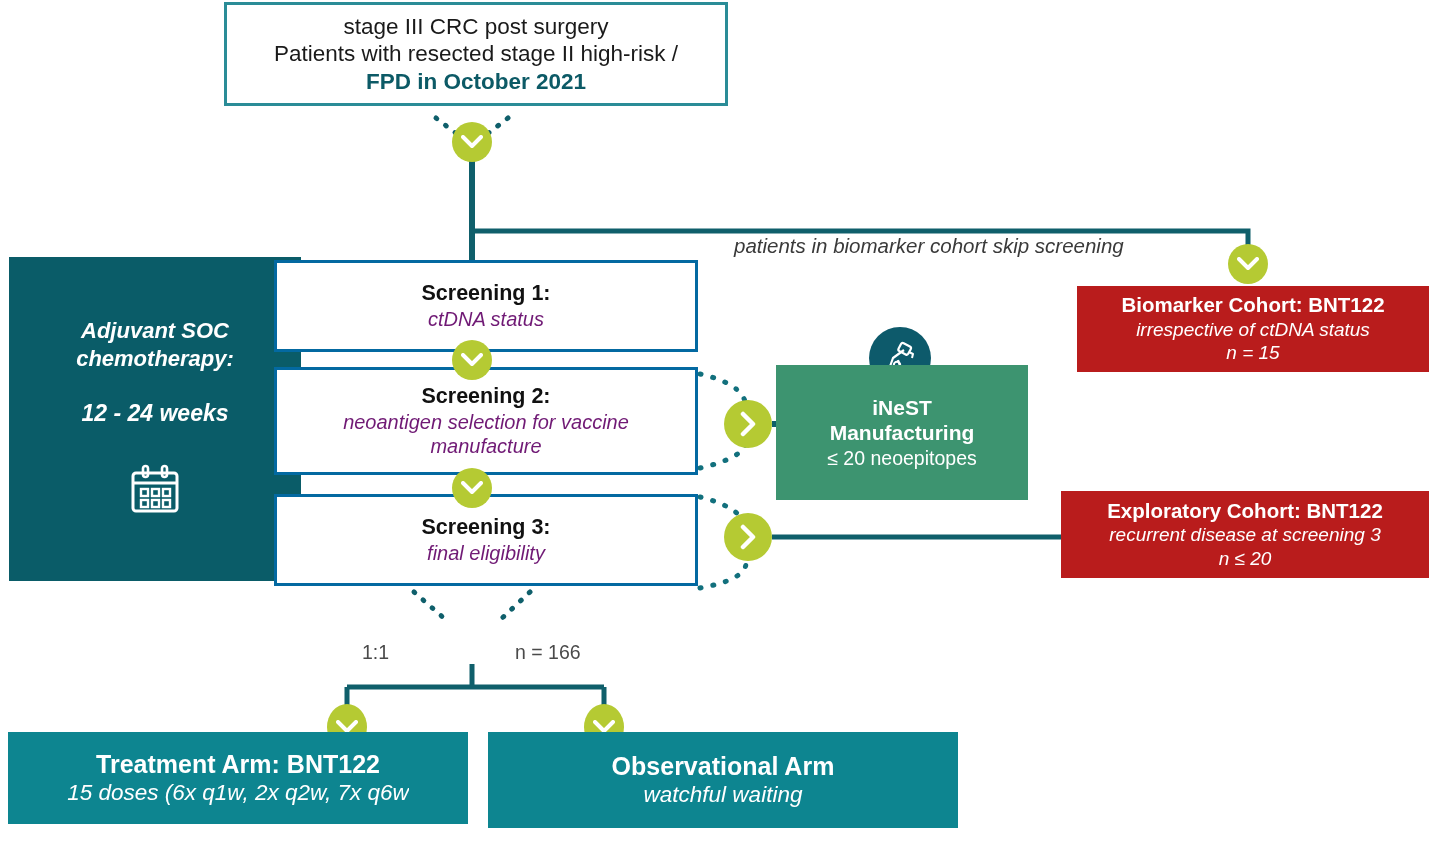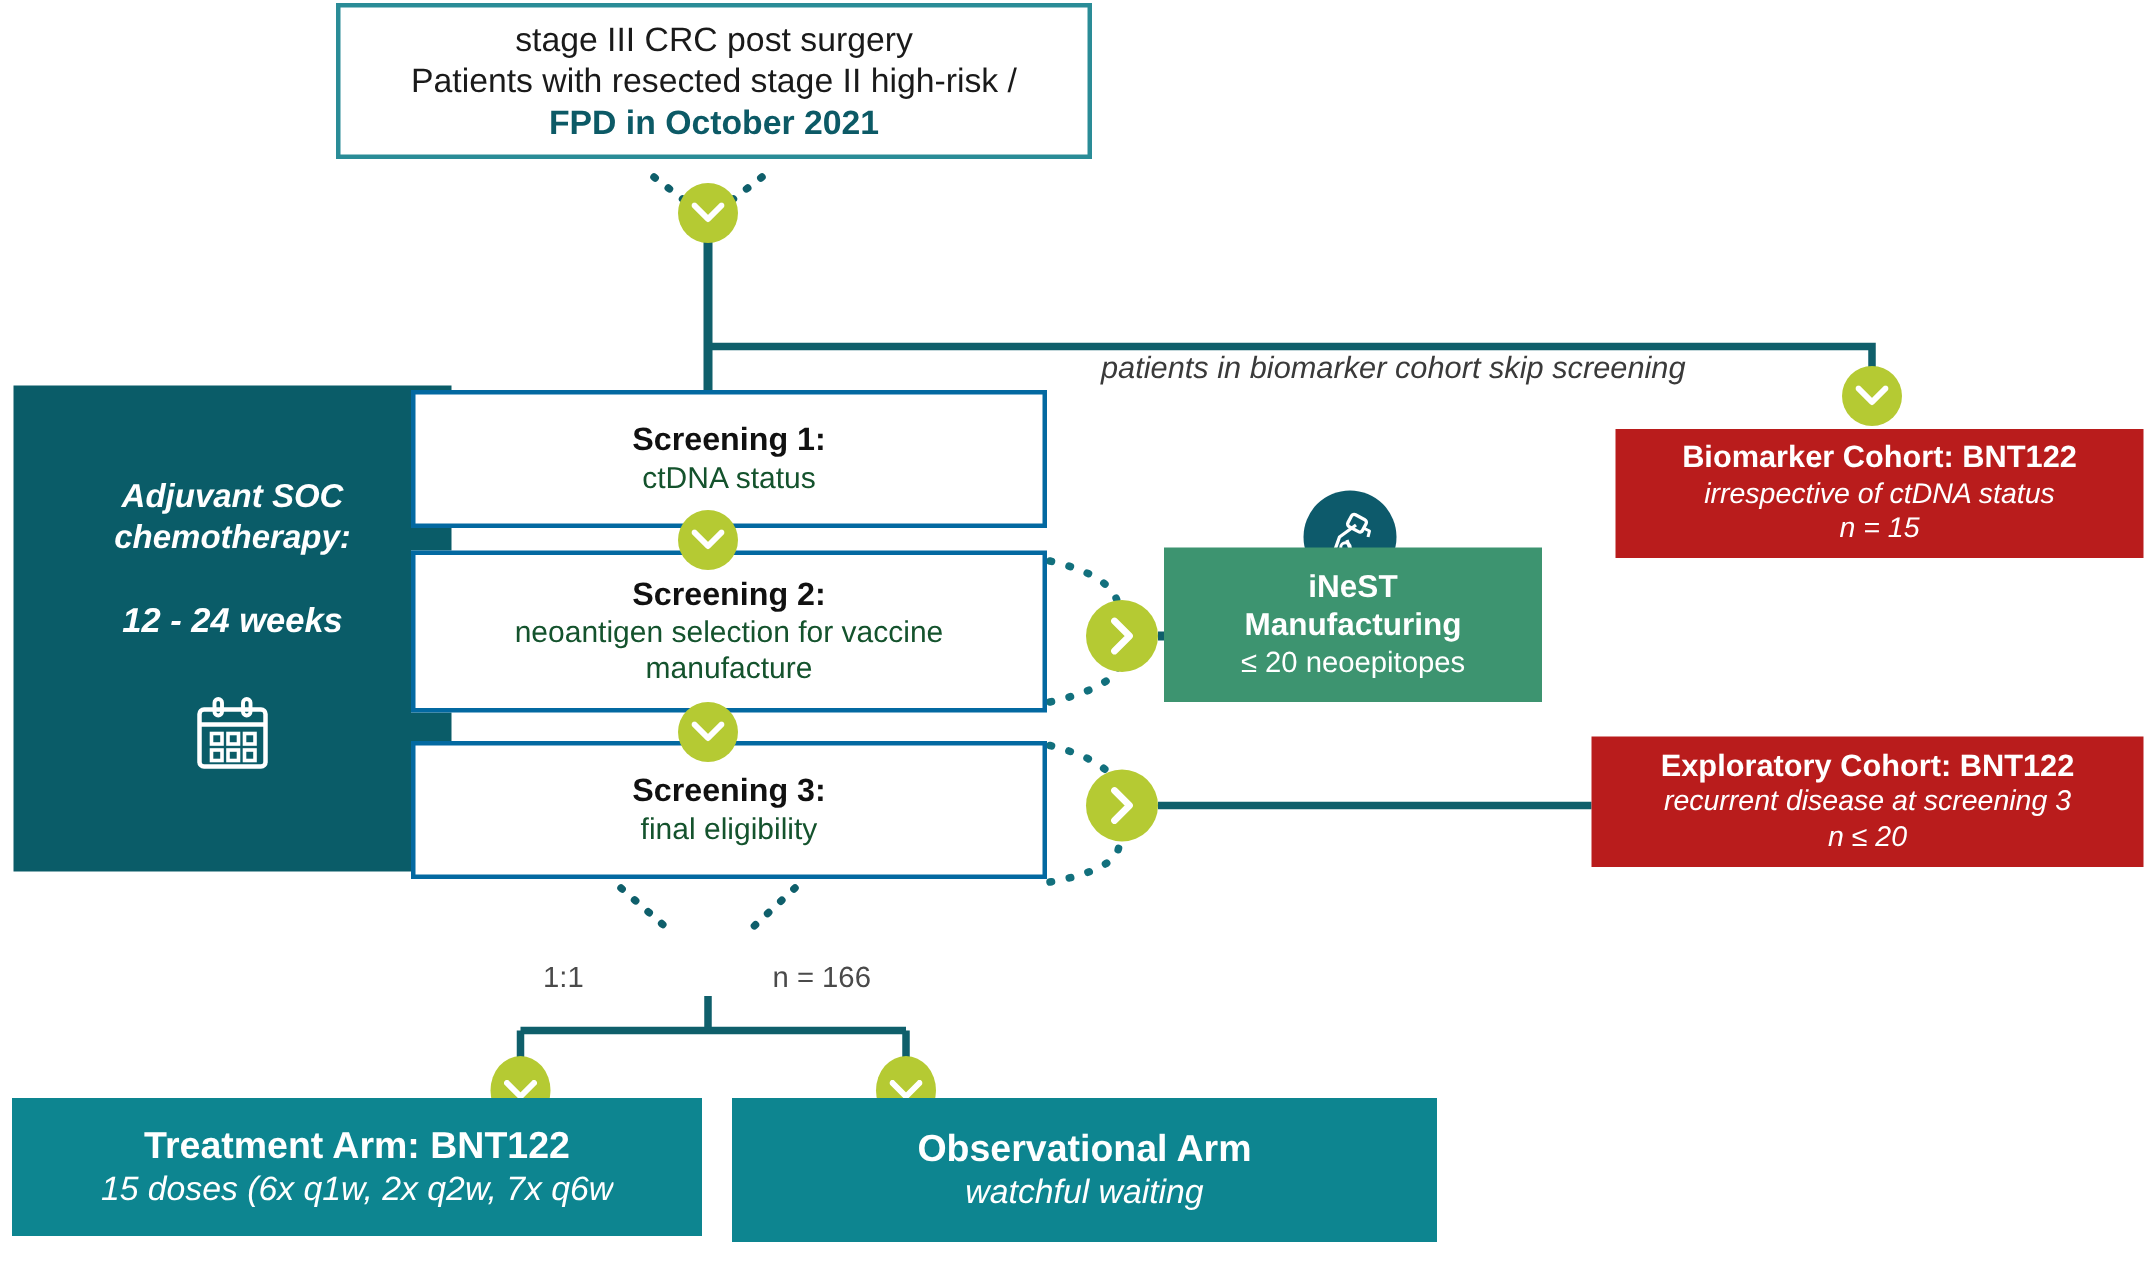--- a/index.html
+++ b/index.html
@@ -17,27 +17,27 @@
   
   #chemo{left:9px;top:257px;width:292px;height:324px;background:#0a5c68;color:#fff;
          font-style:italic;font-weight:bold;}
   #chemo .t1{font-size:22px;line-height:1.25;}
   #chemo .t2{font-size:23px;margin-top:28px;}
   #chemo .cal{margin-top:34px;}
 
   
   .screen{border:3px solid #0369a1;background:#fff;left:274px;width:424px;}
   .screen .hd{font-size:21.5px;font-weight:bold;color:#111;line-height:1.2;}
-  .screen .sb{font-size:20px;color:#14532d;line-height:1.22;}
+  .screen .sb{font-size:20px;font-style:italic;color:#701a75;line-height:1.22;}
   #screen1{top:260px;height:92px;}
   #screen2{top:367px;height:108px;}
   #screen3{top:494px;height:92px;}
 
   
-  #manu{left:776px;top:365px;width:252px;height:103px;background:#3d9470;color:#fff;}
+  #manu{left:776px;top:365px;width:252px;height:135px;background:#3d9470;color:#fff;}
   #manu .hd{font-size:21px;font-weight:bold;line-height:1.2;}
   #manu .sb{font-size:19.5px;line-height:1.25;}
   #manu-icon{position:absolute;left:869px;top:327px;width:62px;height:62px;border-radius:50%;
              background:#0d5a6b;display:flex;align-items:center;justify-content:center;}
 
   
   .grey{background:#b91c1c;color:#fff;}
   .grey .hd{font-size:20.5px;font-weight:bold;line-height:1.2;}
   .grey .sb{font-size:19px;font-style:italic;line-height:1.24;}
   #biomarker{left:1077px;top:286px;width:352px;height:86px;}

